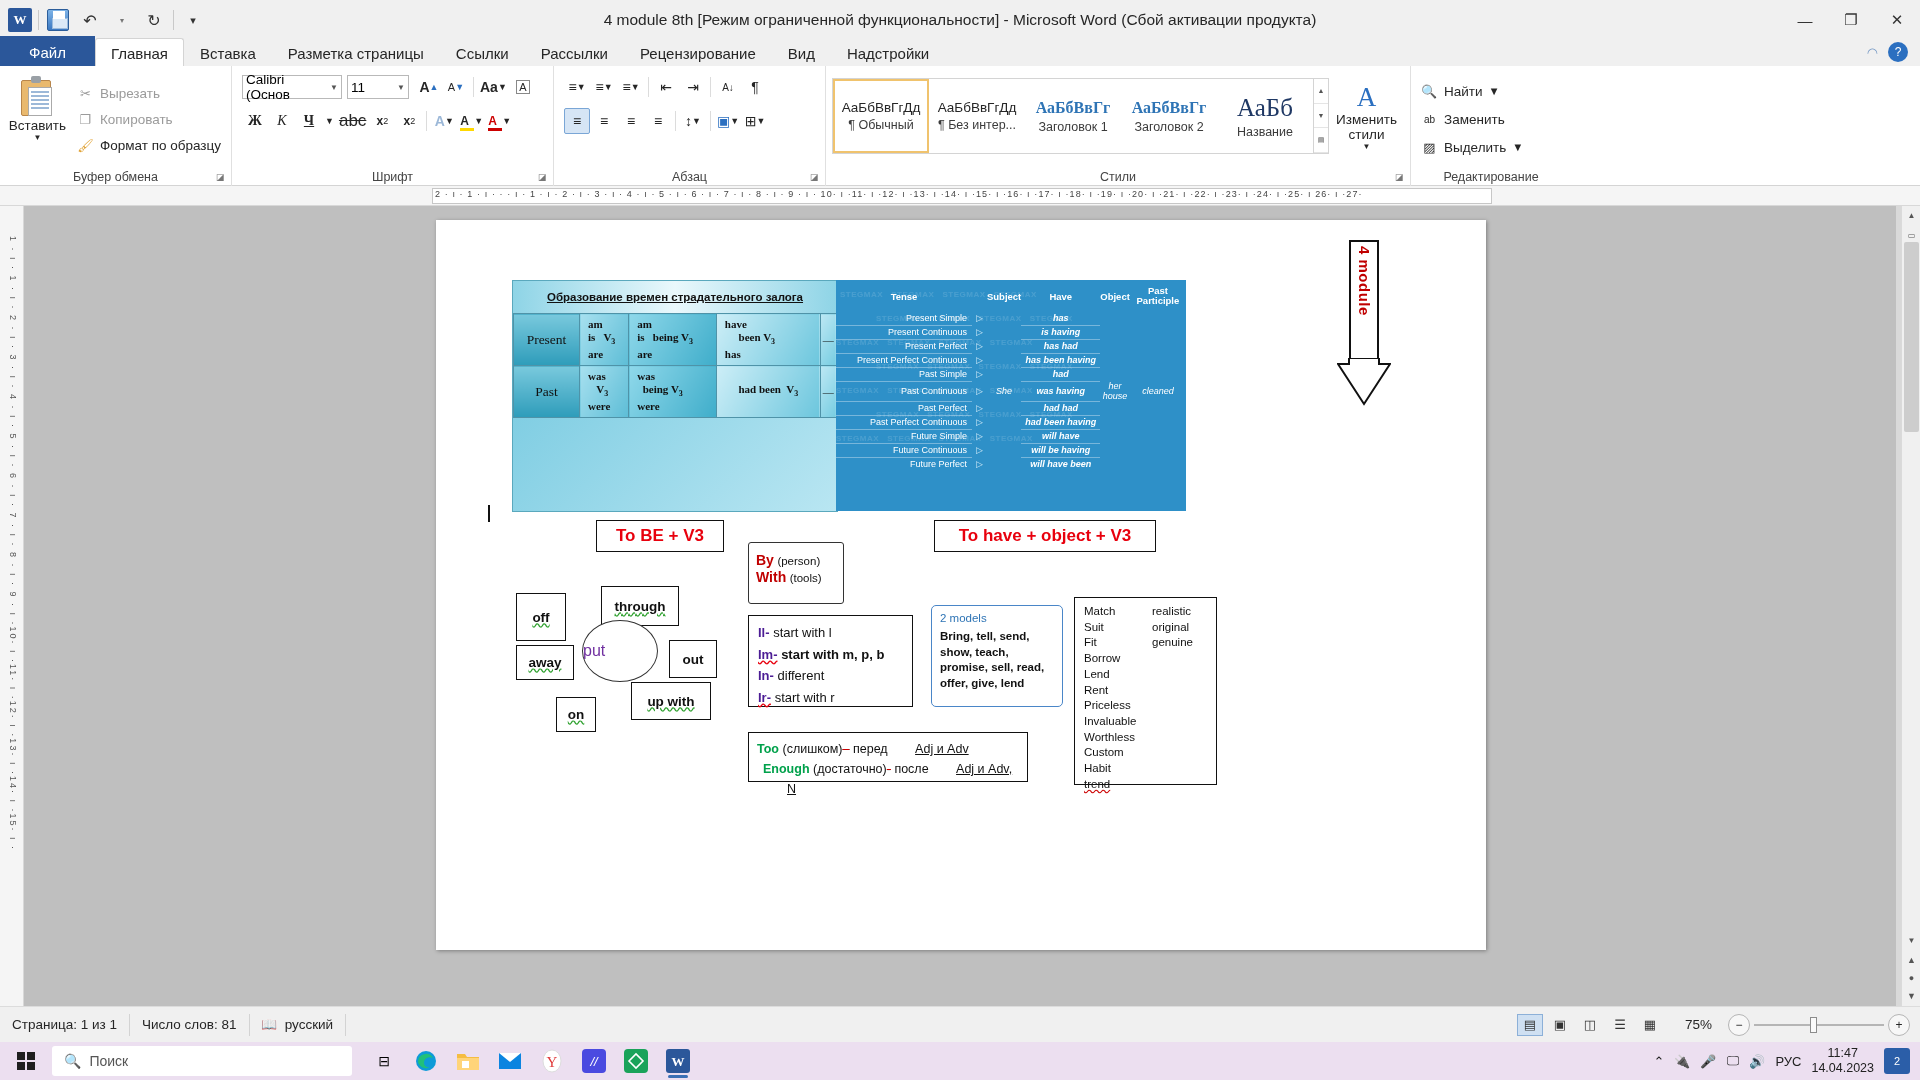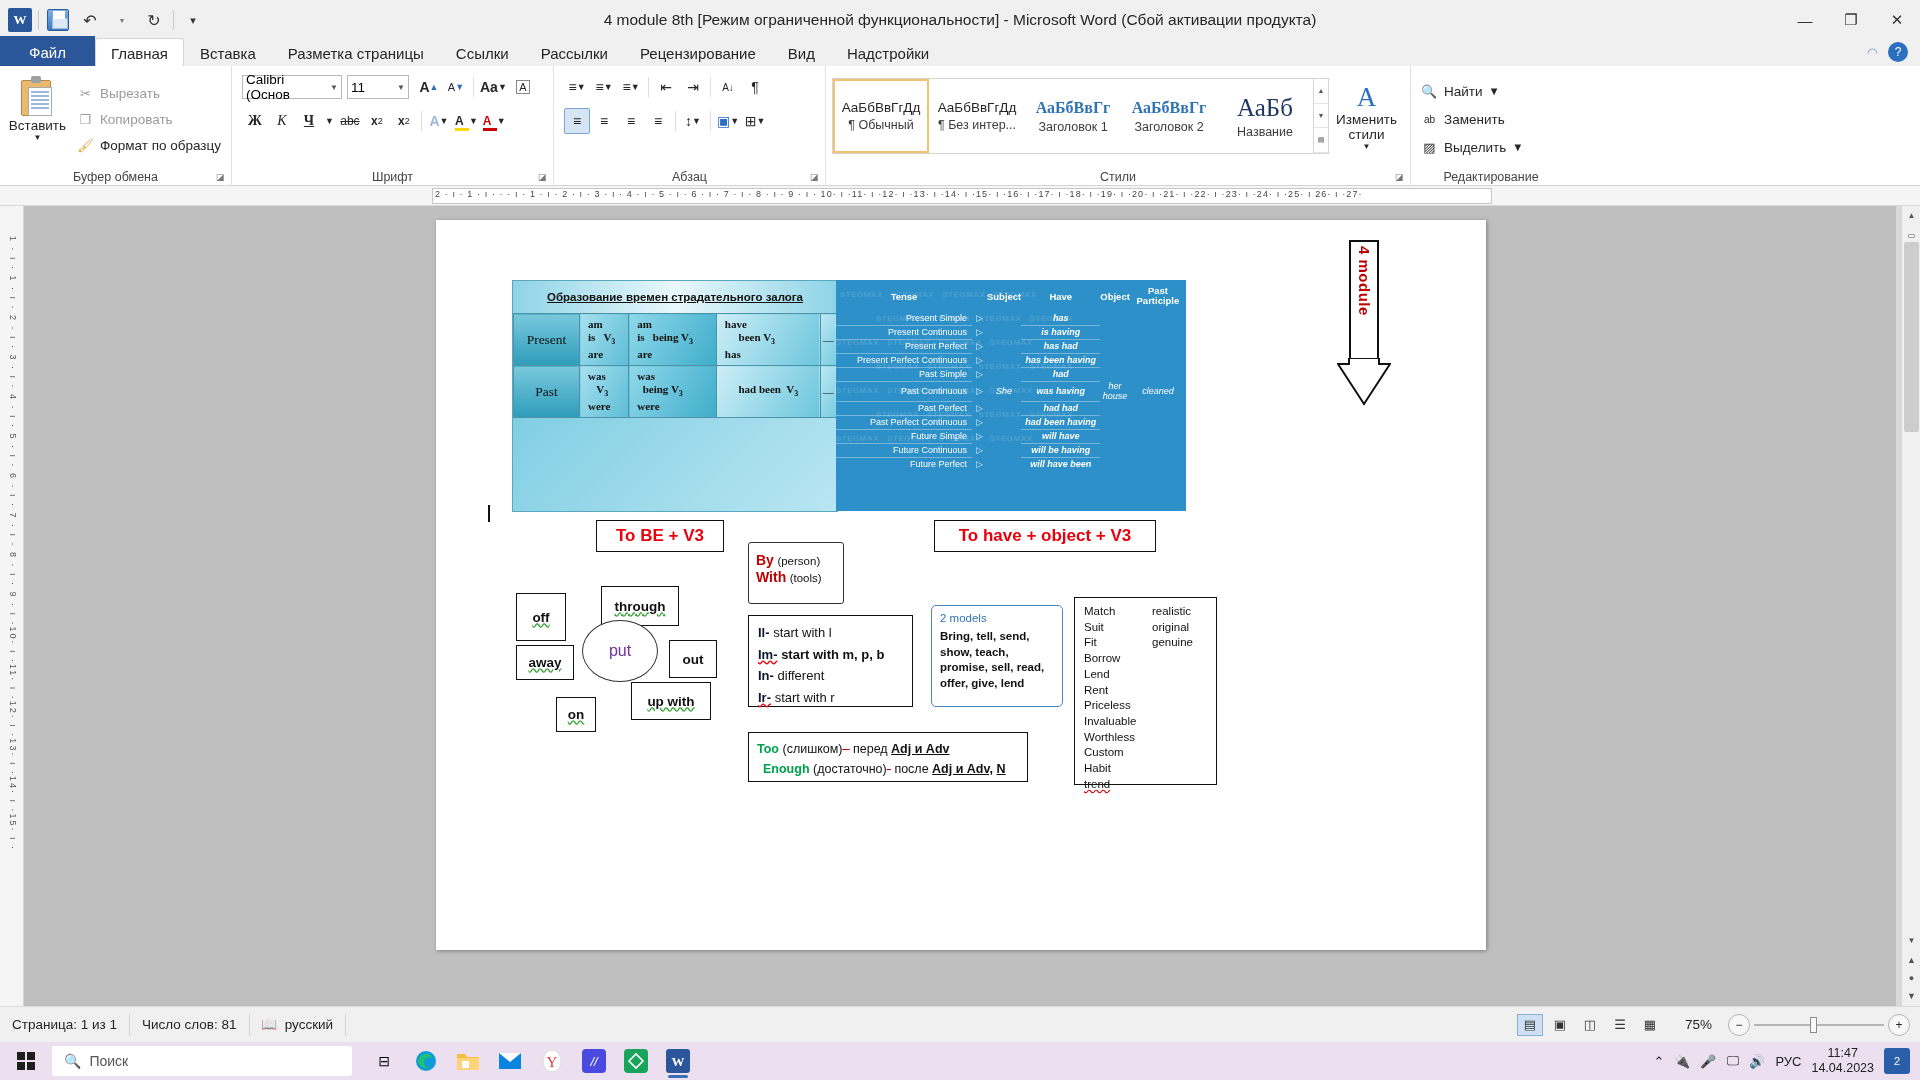--- a/index.html
+++ b/index.html
@@ -212,51 +212,51 @@
   .scroll-note { position:absolute; left:312px; top:322px; width:96px; height:62px; }
   .scroll-note .inner { position:absolute; inset:0; border:1.5px solid #333;
     border-radius:3px; background:#fff; }
   .scroll-note .txt { position:absolute; left:8px; top:10px; font-size:12.5px; line-height:16px;}
   .bw { color:#c00000; font-weight:bold; font-size:14px; }
   .sm { font-size:11.5px; color:#111; }
 
   .pref { position:absolute; left:312px; top:395px; width:165px; height:92px;
     border:1px solid #111; background:#fff; padding:6px 0 0 9px; }
   .pref div { font-size:13px; line-height:21.5px; color:#111; }
-  .pr { color:#0f172a; font-weight:bold;margin-top:48px; }
+  .pr { color:#4c1d95; font-weight:bold;margin-top:48px; }
   .sq { text-decoration:underline; text-decoration-color:#e8000d;
     text-decoration-style:wavy; }
 
   .models { position:absolute; left:495px; top:385px; width:132px; height:102px;
     border:1px solid #4a86c8; border-radius:5px; background:#fff; padding:6px 8px; }
   .models .hd { color:#2e74b5; font-size:11.5px; margin-bottom:5px; }
   .models .bd { font-size:11.5px; font-weight:bold; line-height:15.5px; color:#111;}
 
   .wordlist { position:absolute; left:638px; top:377px; width:143px; height:188px;
     border:1px solid #111; background:#fff; padding:6px 0 0 9px; }
   .wordlist .r { display:flex; font-size:11.5px; line-height:15.7px; color:#111;}
   .wordlist .r .a { width:68px; }
   .wordlist .und { text-decoration:underline; text-decoration-style:wavy;
     text-decoration-color:#c00; }
 
   .tooen { position:absolute; left:312px; top:512px; width:280px; height:50px;
     border:1px solid #111; background:#fff; padding:6px 0 0 8px; }
   .tooen div { font-size:12.5px; line-height:20px; color:#111; }
   .grn { color:#00a14b; font-weight:bold; }
   .stk { text-decoration:line-through; text-decoration-color:#c00; }
-  .bu { font-weight:bold; text-decoration:underline; }
+  .bu { font-weight:normal; text-decoration:underline;margin-left:24px; }
 
   .ov { position:absolute; border:1px solid #111; background:#fff;
     display:flex; align-items:center; justify-content:center;
     font-size:13.5px; font-weight:bold; color:#111; }
   .ov .uw { text-decoration:underline; text-decoration-style:wavy;
     text-decoration-color:#2ca02c; }
   .circ { position:absolute; width:76px; height:62px; border:1.4px solid #333;
     border-radius:50%; background:#fff; display:flex; align-items:center;
-    justify-content:center; font-size:16px; color:#7030a0; }
+    font-size:16px; color:#7030a0; }
 
   .caret { position:absolute; left:52px; top:285px; width:1.5px; height:17px;
     background:#111; }
 </style>
 </head>
 <body>
 
 <div class="titlebar">
   <div class="qat">
     <div class="wordlogo">W</div>
@@ -362,21 +362,21 @@
         <div class="tbtn">
             <i style="font-family:'Liberation Serif',serif">К</i>
           </div>
         <div class="tbtn">
             <u style="font-family:'Liberation Serif',serif;font-weight:bold">Ч</u>
           </div>
         <div class="tbtn" style="min-width:12px">
             <small>▼</small>
           </div>
         <div class="tbtn">
-            <s style="font-size:12px">abc</s>
+            <s style="font-size:17px">abc</s>
           </div>
         <div class="tbtn">
             <b style="font-size:12px">x</b>
             <small style="vertical-align:sub">2</small>
           </div>
         <div class="tbtn">
             <b style="font-size:12px">x</b>
             <small style="vertical-align:super">2</small>
           </div>
         <div class="vsep"></div>

